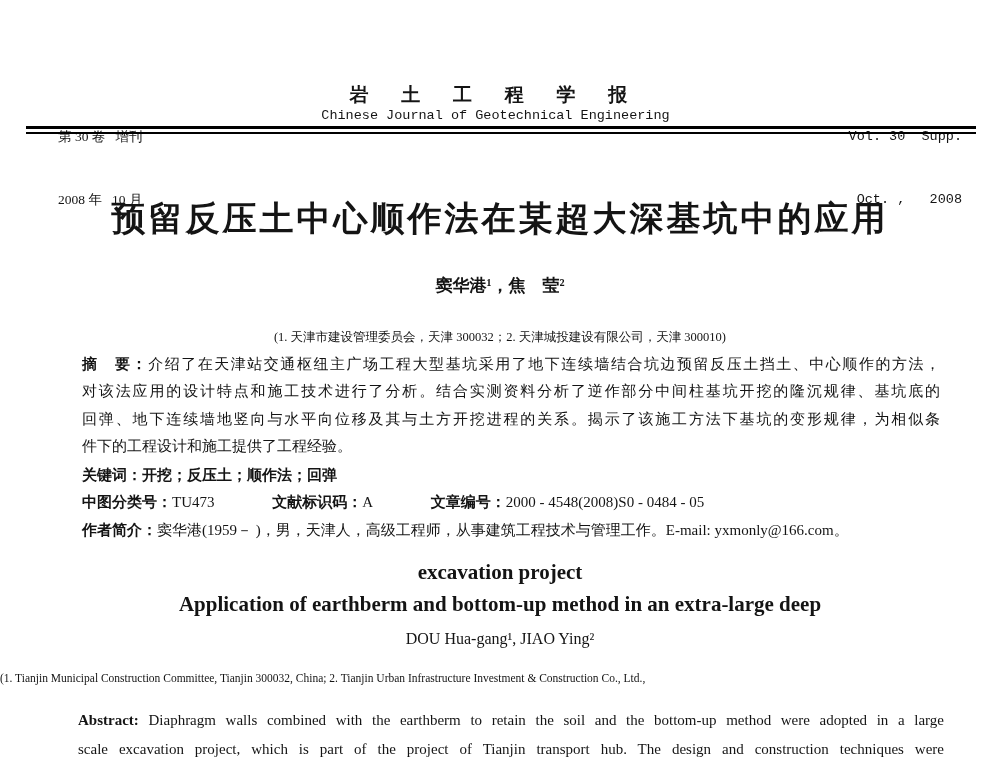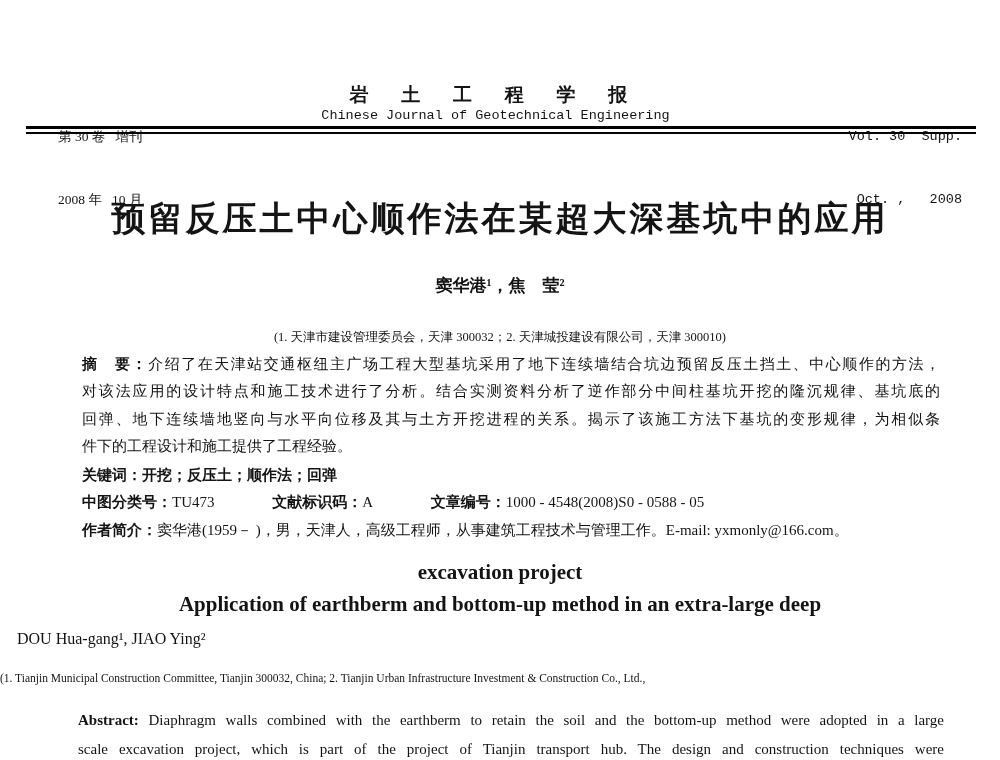--- a/index.html
+++ b/index.html
@@ -44,21 +44,21 @@
   .jline{text-align:justify;text-align-last:justify;white-space:normal;}
   .blabel{font-weight:bold;font-family:"Liberation Sans","DejaVu Sans",sans-serif;}
   .kw-line{font-weight:bold;font-family:"Liberation Sans","DejaVu Sans",sans-serif;}
   .meta-line .item{margin-right:54px;text-align:right;}
   .meta-line .item:last-child{margin-right:0;}
   
   .title-en{
     position:absolute;top:556px;left:0;right:0;
     text-align:center;font-size:21px;font-weight:bold;line-height:32px;
   }
-  .authors-en{position:absolute;top:630px;left:0;right:0;text-align:left;font-size:16px;margin-left:17px;}
+  .authors-en{position:absolute;top:630px;left:0;right:0;text-align:center;font-size:16px;}
   .affil-en{position:absolute;top:663px;left:0;right:0;text-align:left;font-size:11.5px;line-height:30px;}
   .abs-en{
     position:absolute;top:706px;left:78px;right:56px;
     font-size:15px;line-height:28.5px;
   }
   .abs-en .eline{text-align:justify;text-align-last:justify;}
 </style>
 </head>
 <body>
 
@@ -86,21 +86,21 @@
 
   <div class="abs-cn">
     <div class="line jline"><span class="blabel">摘　要：</span><span>介绍了在天津站交通枢纽主广场工程大型基坑采用了地下连续墙结合坑边预留反压土挡土、中心顺作的方法，</span></div>
     <div class="line jline">对该法应用的设计特点和施工技术进行了分析。结合实测资料分析了逆作部分中间柱基坑开挖的隆沉规律、基坑底的</div>
     <div class="line jline">回弹、地下连续墙地竖向与水平向位移及其与土方开挖进程的关系。揭示了该施工方法下基坑的变形规律，为相似条</div>
     <div class="line">件下的工程设计和施工提供了工程经验。</div>
     <div class="line kw-line"><span>关键词：</span><span>开挖；反压土；顺作法；回弹</span></div>
     <div class="line meta-line">
       <span class="item"><span class="blabel">中图分类号：</span><span>TU473</span></span>
       <span class="item"><span class="blabel">文献标识码：</span><span>A</span></span>
-      <span class="item"><span class="blabel">文章编号：</span><span>1000 - 4548(2008)S0 - 0588 - 05</span></span>
+      <span class="item"><span class="blabel">文章编号：</span><span>2000 - 4548(2008)S0 - 0484 - 05</span></span>
     </div>
     <div class="line"><span class="blabel">作者简介：</span><span>窦华港(1959－ )，男，天津人，高级工程师，从事建筑工程技术与管理工作。E-mail: yxmonly@166.com。</span></div>
   </div>
 
   <div class="title-en">
     <div>excavation project</div>
     <div>Application of earthberm and bottom-up method in an extra-large deep</div>
   </div>
   <div class="authors-en">DOU Hua-gang¹,  JIAO Ying²</div>
   <div class="affil-en">

